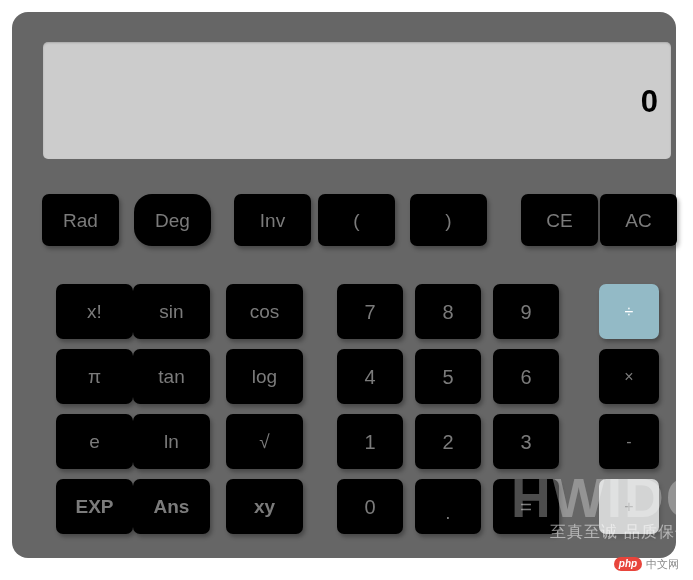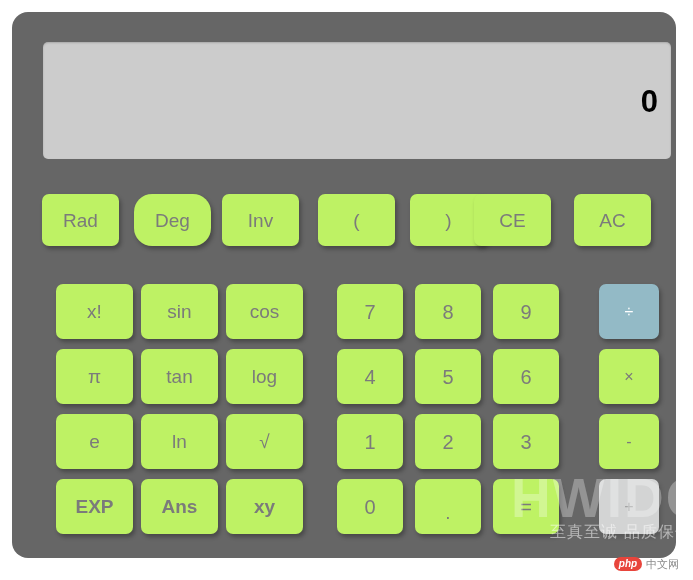--- a/index.html
+++ b/index.html
@@ -57,21 +57,21 @@
     font-weight: bold;
     color: #000000;
     line-height: 1;
     letter-spacing: 0px;
     user-select: none;
   }
 
   
   .key {
     position: absolute;
-    background: #bef264;
+    background: #000000;
     border: none;
     border-radius: 7px;
     color: #7b7b7b;
     font-family: "Liberation Sans", sans-serif;
     font-size: 19px;
     font-weight: normal;
     display: flex;
     align-items: center;
     justify-content: center;
     box-sizing: border-box;
@@ -84,34 +84,34 @@
 
   
   .fn-row .key {
     top: 182px;
     width: 77px;
     height: 52px;
     font-size: 19px;
   }
   .fn-c0 { left: 30px; }
   .fn-c1 { left: 122px; border-radius: 18px; }
-  .fn-c2 { left: 210px; }
+  .fn-c2 { left: 222px; }
   .fn-c3 { left: 306px; }
   .fn-c4 { left: 398px; }
-  .fn-c5 { left: 462px; }
-  .fn-c6 { left: 562px; }
+  .fn-c5 { left: 509px; }
+  .fn-c6 { left: 588px; border-radius: 6px; }
 
   
   .sci .key {
     width: 77px;
     height: 55px;
     font-size: 19px;
   }
   .sci-c0 { left: 44px; }
-  .sci-c1 { left: 129px; }
+  .sci-c1 { left: 121px; }
   .sci-c2 { left: 214px; text-align: right; }
   .sci-r0 { top: 272px; }
   .sci-r1 { top: 337px; }
   .sci-r2 { top: 402px; }
   .sci-r3 { top: 467px; font-weight: bold; }
 
   
   .num .key {
     width: 66px;
     height: 55px;

